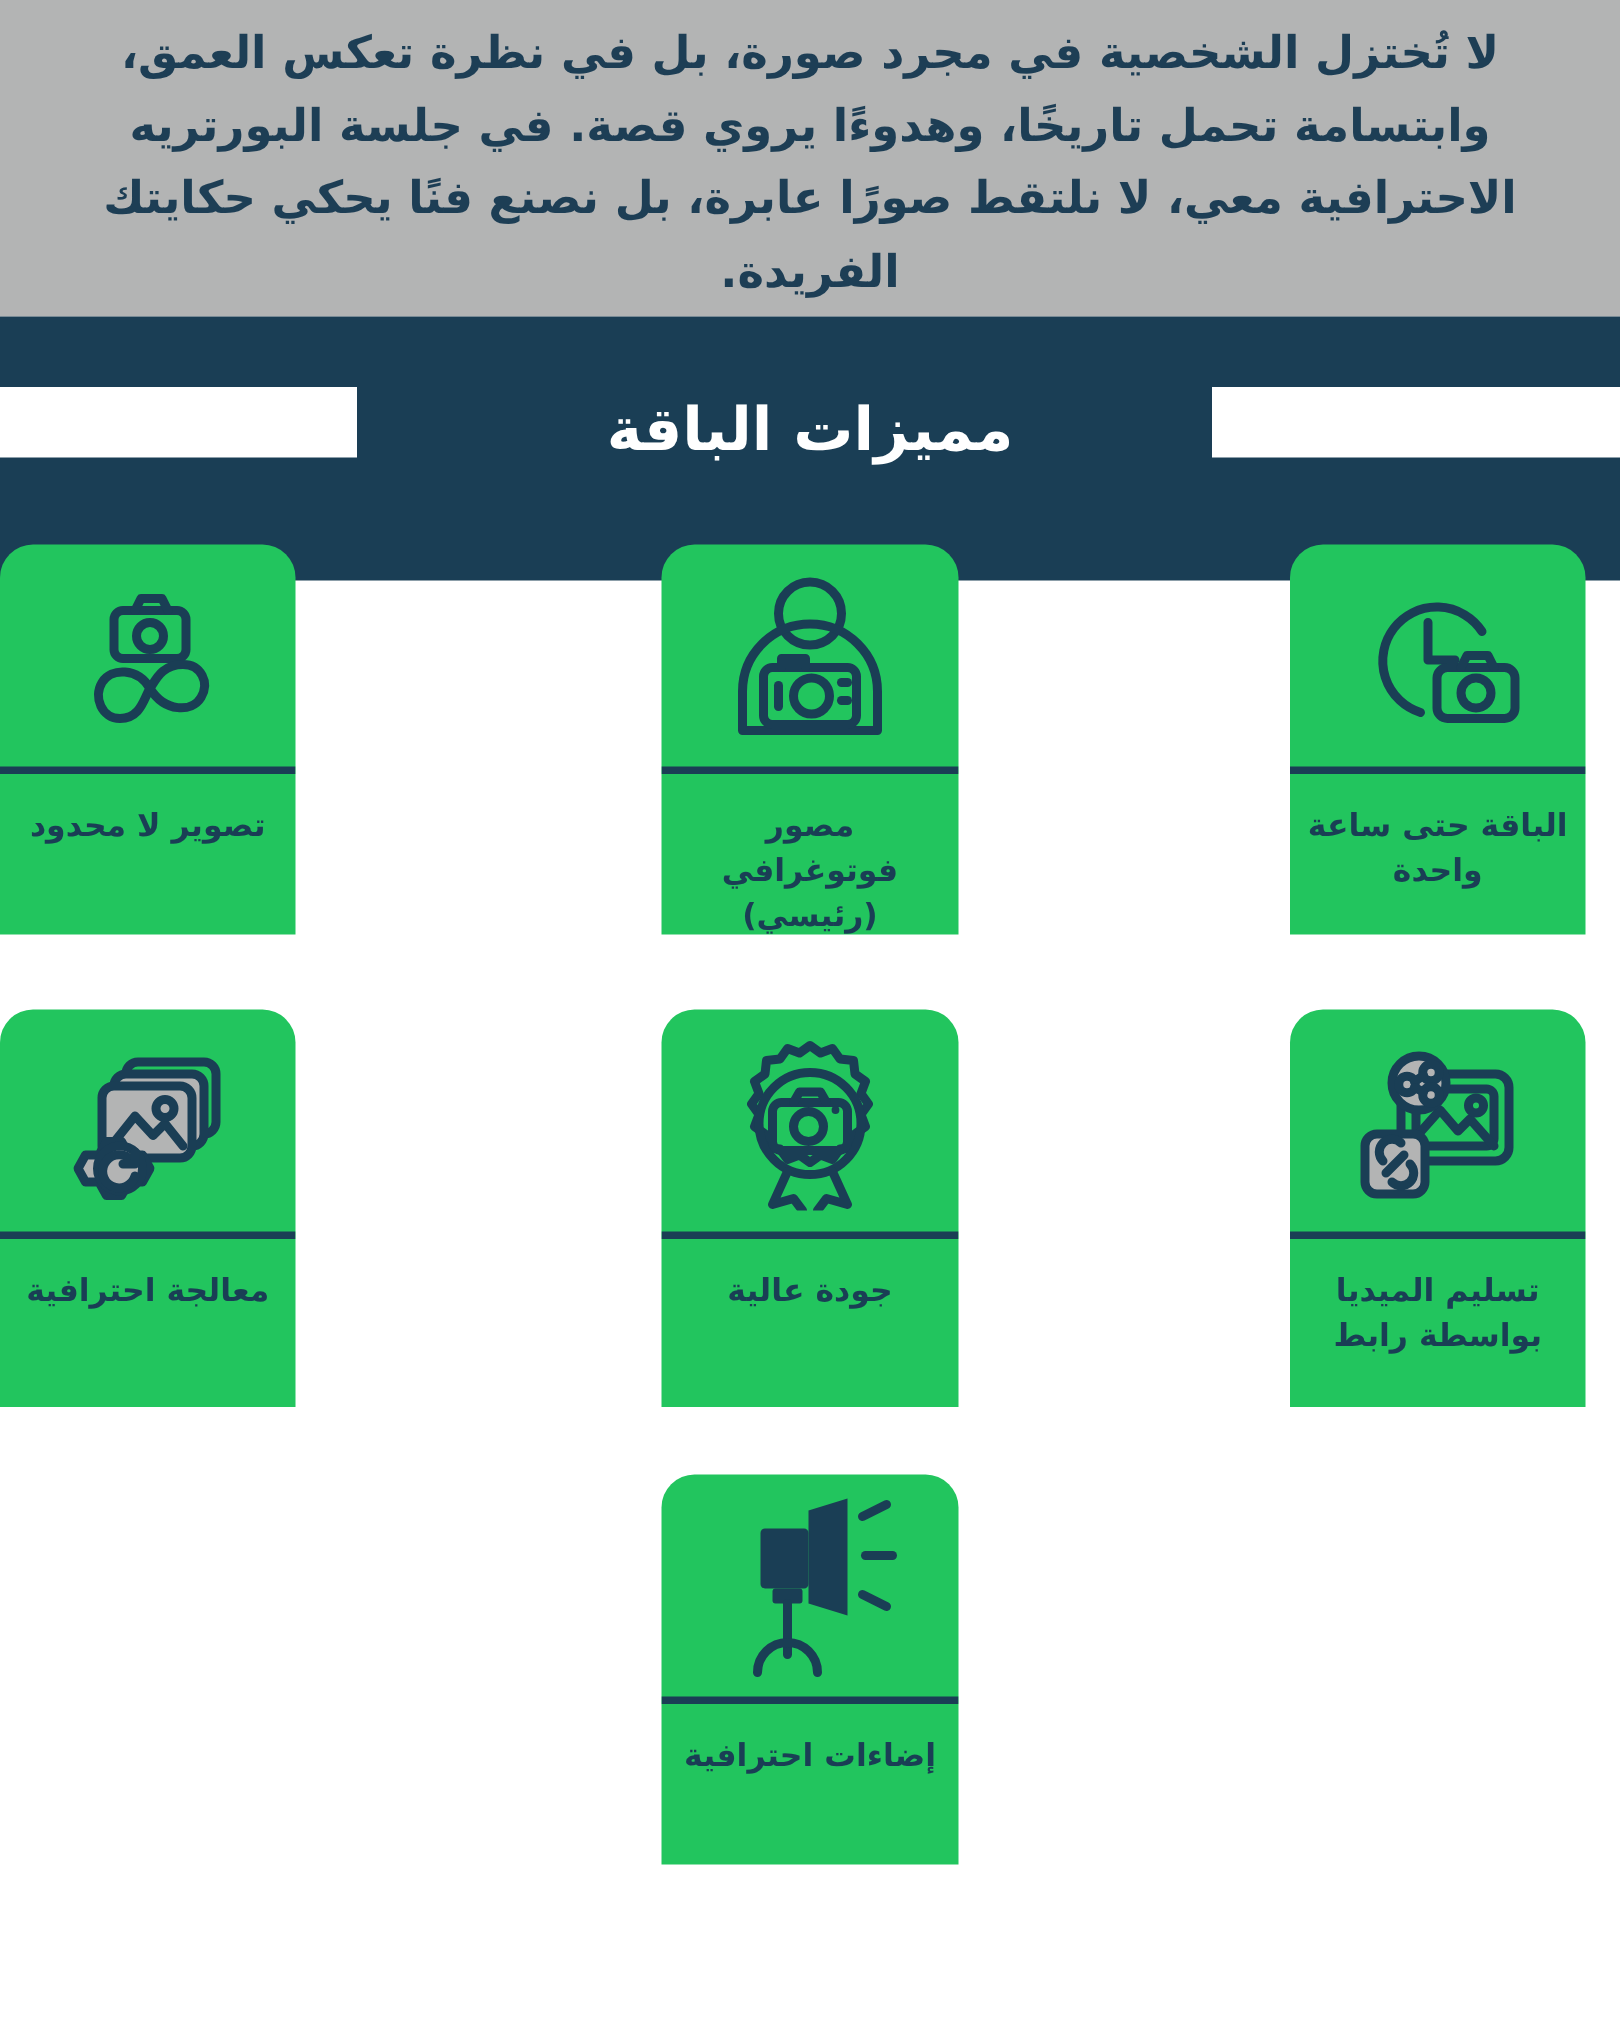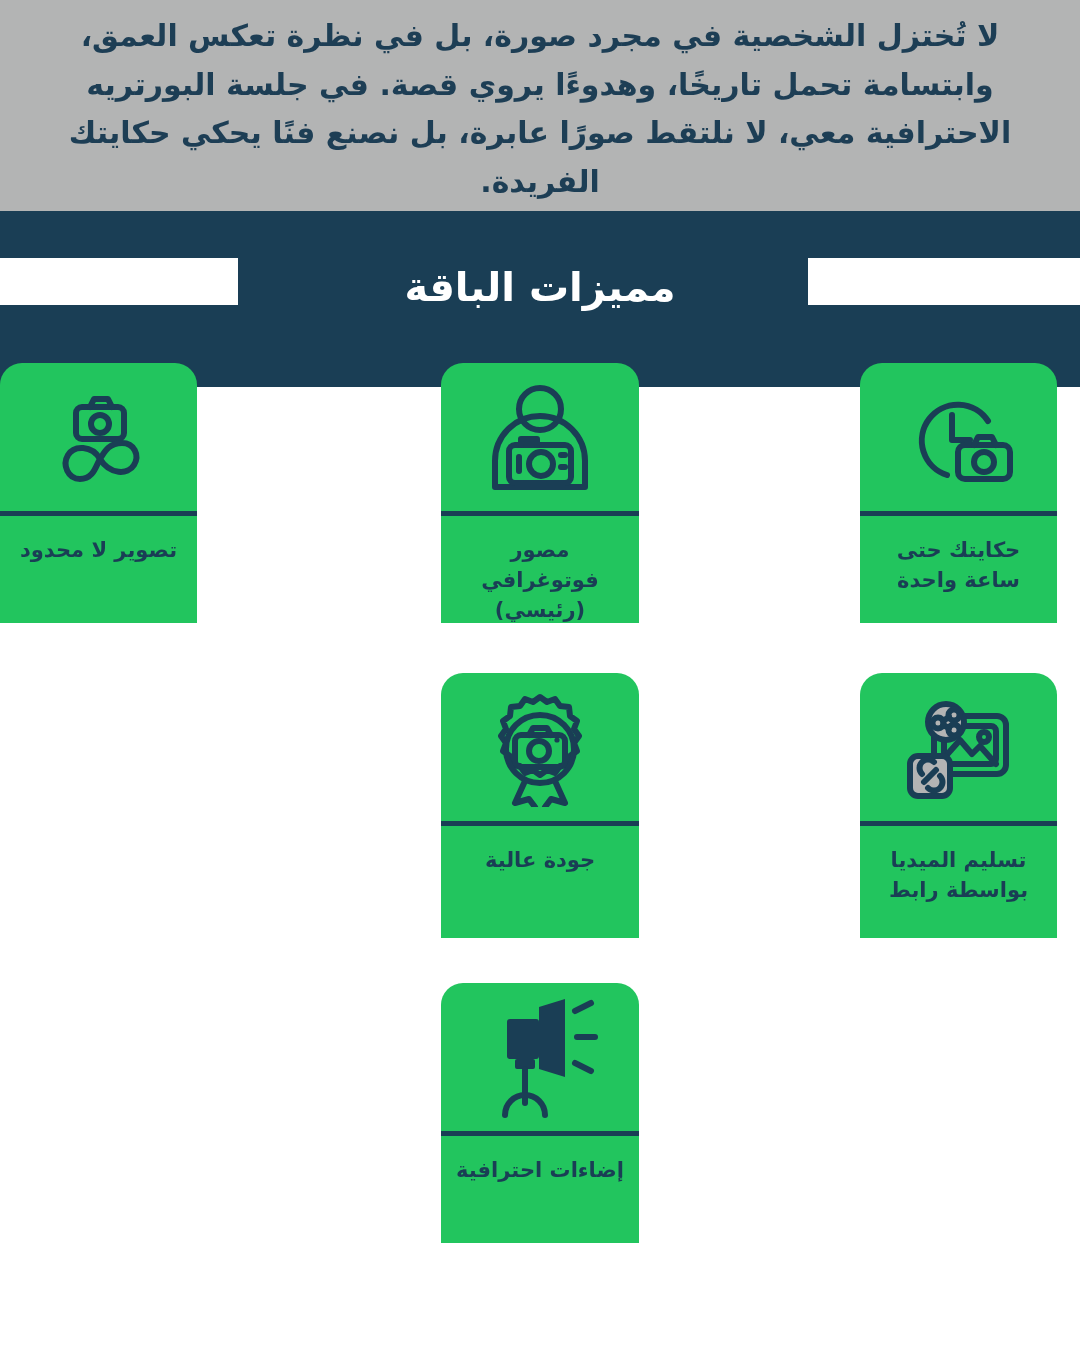--- a/index.html
+++ b/index.html
@@ -152,21 +152,21 @@
       <div class="card-icon">
         <svg width="118" height="104" viewBox="0 0 118 104" aria-hidden="true">
           <path class="ic" d="M88 34 A36 36 0 1 0 47 88"></path>
           <path class="ic" d="M52 28 L52 53 L70 53"></path>
           <rect class="ic" x="58" y="58" width="52" height="34" rx="7"></rect>
           <path class="ic" d="M74 58 L78 50 L92 50 L96 58"></path>
           <circle class="ic" cx="84" cy="75" r="10"></circle>
         </svg>
       </div>
       <div class="card-rule"></div>
-      <div class="card-label">حكايتك حتى ساعة واحدة</div>
+      <div class="card-label">الباقة حتى ساعة واحدة</div>
     </div>
 
     <div class="card col-center h-270">
       <div class="card-icon">
         <svg width="118" height="112" viewBox="0 0 118 112" aria-hidden="true">
           <circle class="ic" cx="59" cy="26" r="21"></circle>
           <path class="ic" d="M14 104 L14 78 A45 45 0 0 1 104 78 L104 104 Z"></path>
           <rect class="ic" x="28" y="62" width="62" height="38" rx="6"></rect>
           <path class="ic" d="M40 62 L40 56 L56 56 L56 62"></path>
           <circle class="ic" cx="60" cy="81" r="12"></circle>
@@ -226,20 +226,37 @@
           <circle class="ic" cx="58" cy="60" r="10"></circle>
           <circle class="ic-fill" cx="76" cy="49" r="2.6"></circle>
           <path class="ic" d="M44 90 L34 112 L48 108 L54 116"></path>
           <path class="ic" d="M74 90 L84 112 L70 108 L64 116"></path>
         </svg>
       </div>
       <div class="card-rule"></div>
       <div class="card-label">جودة عالية</div>
     </div>
 
+    <div class="card col-left h-265">
+      <div class="card-icon">
+        <svg width="118" height="110" viewBox="0 0 118 110" aria-hidden="true">
+          <rect class="ic" x="44" y="14" width="60" height="48" rx="8"></rect>
+          <rect class="ic" x="36" y="22" width="60" height="48" rx="8" style="fill:#b3b4b4"></rect>
+          <rect class="ic" x="28" y="30" width="60" height="48" rx="8" style="fill:#b3b4b4"></rect>
+          <path class="ic" d="M34 70 L50 50 L62 63 L70 55 L82 70"></path>
+          <circle class="ic" cx="70" cy="45" r="6"></circle>
+          <path class="ic" d="M40 54 l5 -9 10 0 5 9 9 0 5 9 -5 9 -9 0 -5 9 -10 0 -5 -9 -9 0 -5 -9 5 -9 Z" transform="translate(-14,22)" style="fill:#b3b4b4"></path>
+          <circle class="ic" cx="40" cy="85" r="15" style="fill:#b3b4b4"></circle>
+          <path class="ic" d="M48 80 A11 11 0 1 0 50 90"></path>
+          <path class="ic" d="M50 74 L50 82 L42 82"></path>
+        </svg>
+      </div>
+      <div class="card-rule"></div>
+      <div class="card-label">معالجة احترافية</div>
+    </div>
   </div>
 
   <div class="feature-row single">
     <div class="card col-center h-270">
       <div class="card-icon">
         <svg width="118" height="124" viewBox="0 0 118 124" aria-hidden="true">
           <rect class="ic-fill" x="26" y="22" width="32" height="40" rx="3"></rect>
           <path class="ic-fill" d="M58 10 L84 2 L84 80 L58 72 Z"></path>
           <path class="ic" d="M94 14 L110 6" stroke-width="7"></path>
           <path class="ic" d="M96 40 L114 40" stroke-width="7"></path>

